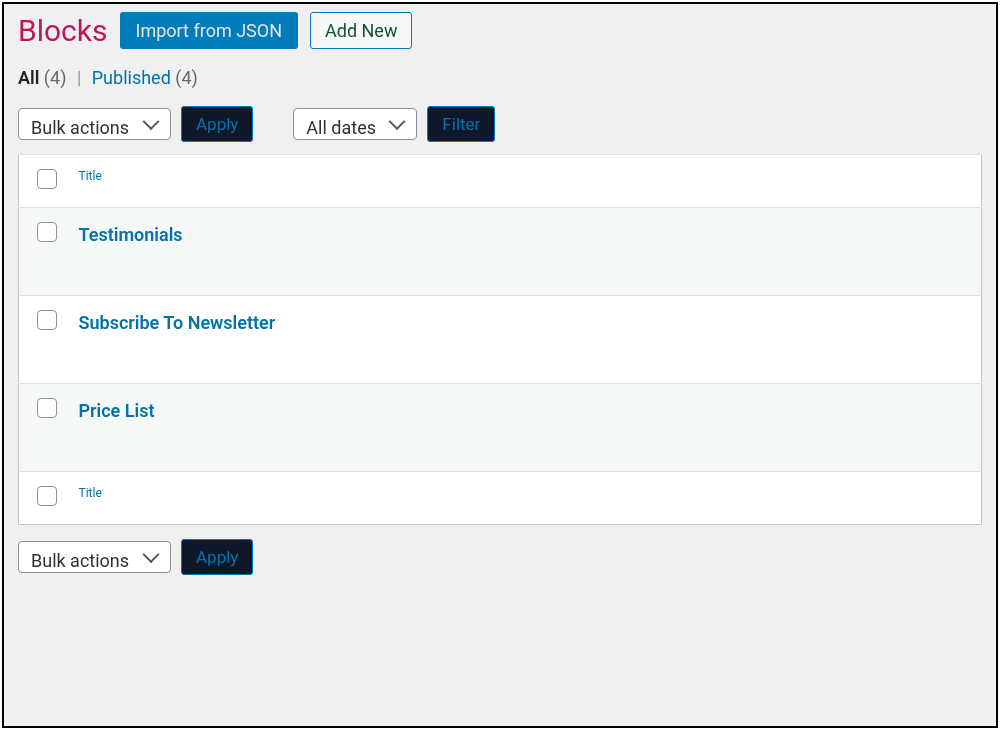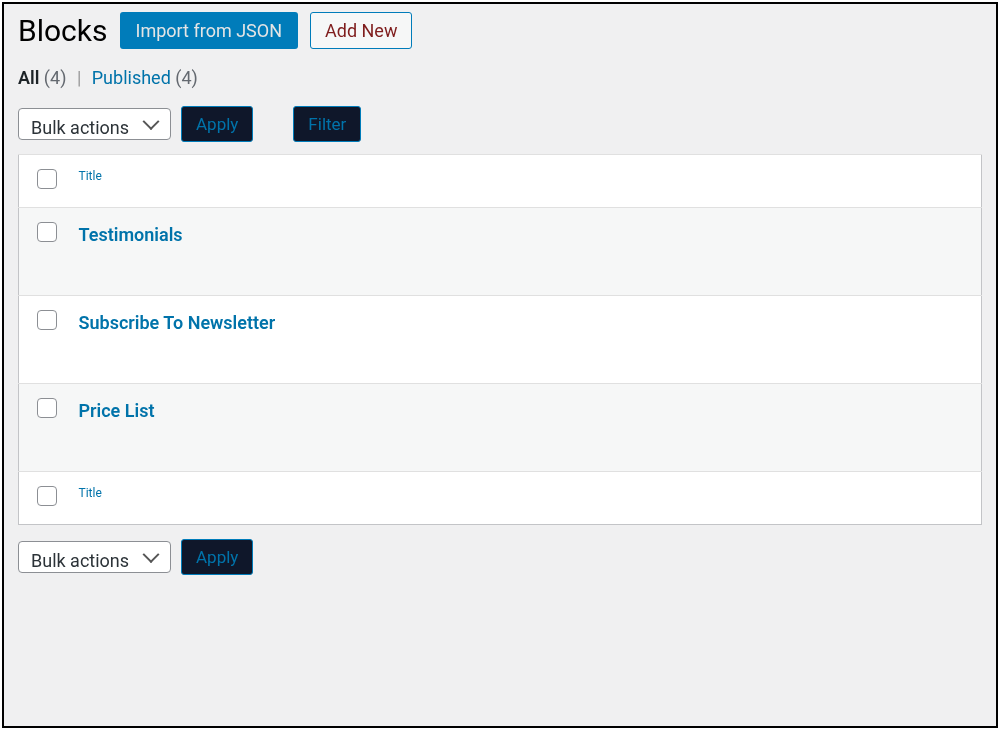--- a/index.html
+++ b/index.html
@@ -23,36 +23,36 @@
   
   .header-row {
     display: flex;
     align-items: center;
     gap: 12px;
     margin-bottom: 18px;
   }
   .page-title {
     font-size: 30px;
     font-weight: 400;
-    color: #000000;
+    color: #be185d;
     margin: 0;
   }
   .btn-primary {
     background: #007cba;
     color: #e5e5e5;
     border: none;
     font-size: 18px;
     padding: 8px 16px;
     border-radius: 3px;
     cursor: pointer;
     font-family: inherit;
   }
   .btn-secondary {
     background: #f6f7f7;
-    color: #7f1d1d;
+    color: #14532d;
     border: 1.5px solid #007cba;
     font-size: 18px;
     padding: 7px 14px;
     border-radius: 3px;
     cursor: pointer;
     font-family: inherit;
   }
 
   
   .status-row {
@@ -208,20 +208,25 @@
   </div>
 
   <div class="actions-row">
     <div class="select-wrap">
       <select>
         <option>Bulk actions</option>
       </select>
     </div>
     <button class="btn-outline">Apply</button>
     <span class="spacer"></span>
+    <div class="select-wrap">
+      <select>
+        <option>All dates</option>
+      </select>
+    </div>
     <button class="btn-outline">Filter</button>
   </div>
 
   <table class="list-table">
     <thead>
       <tr>
         <th class="col-cb">
           <input type="checkbox" class="cb" style="">
         </th>
         <th class="col-title-head">Title</th>

